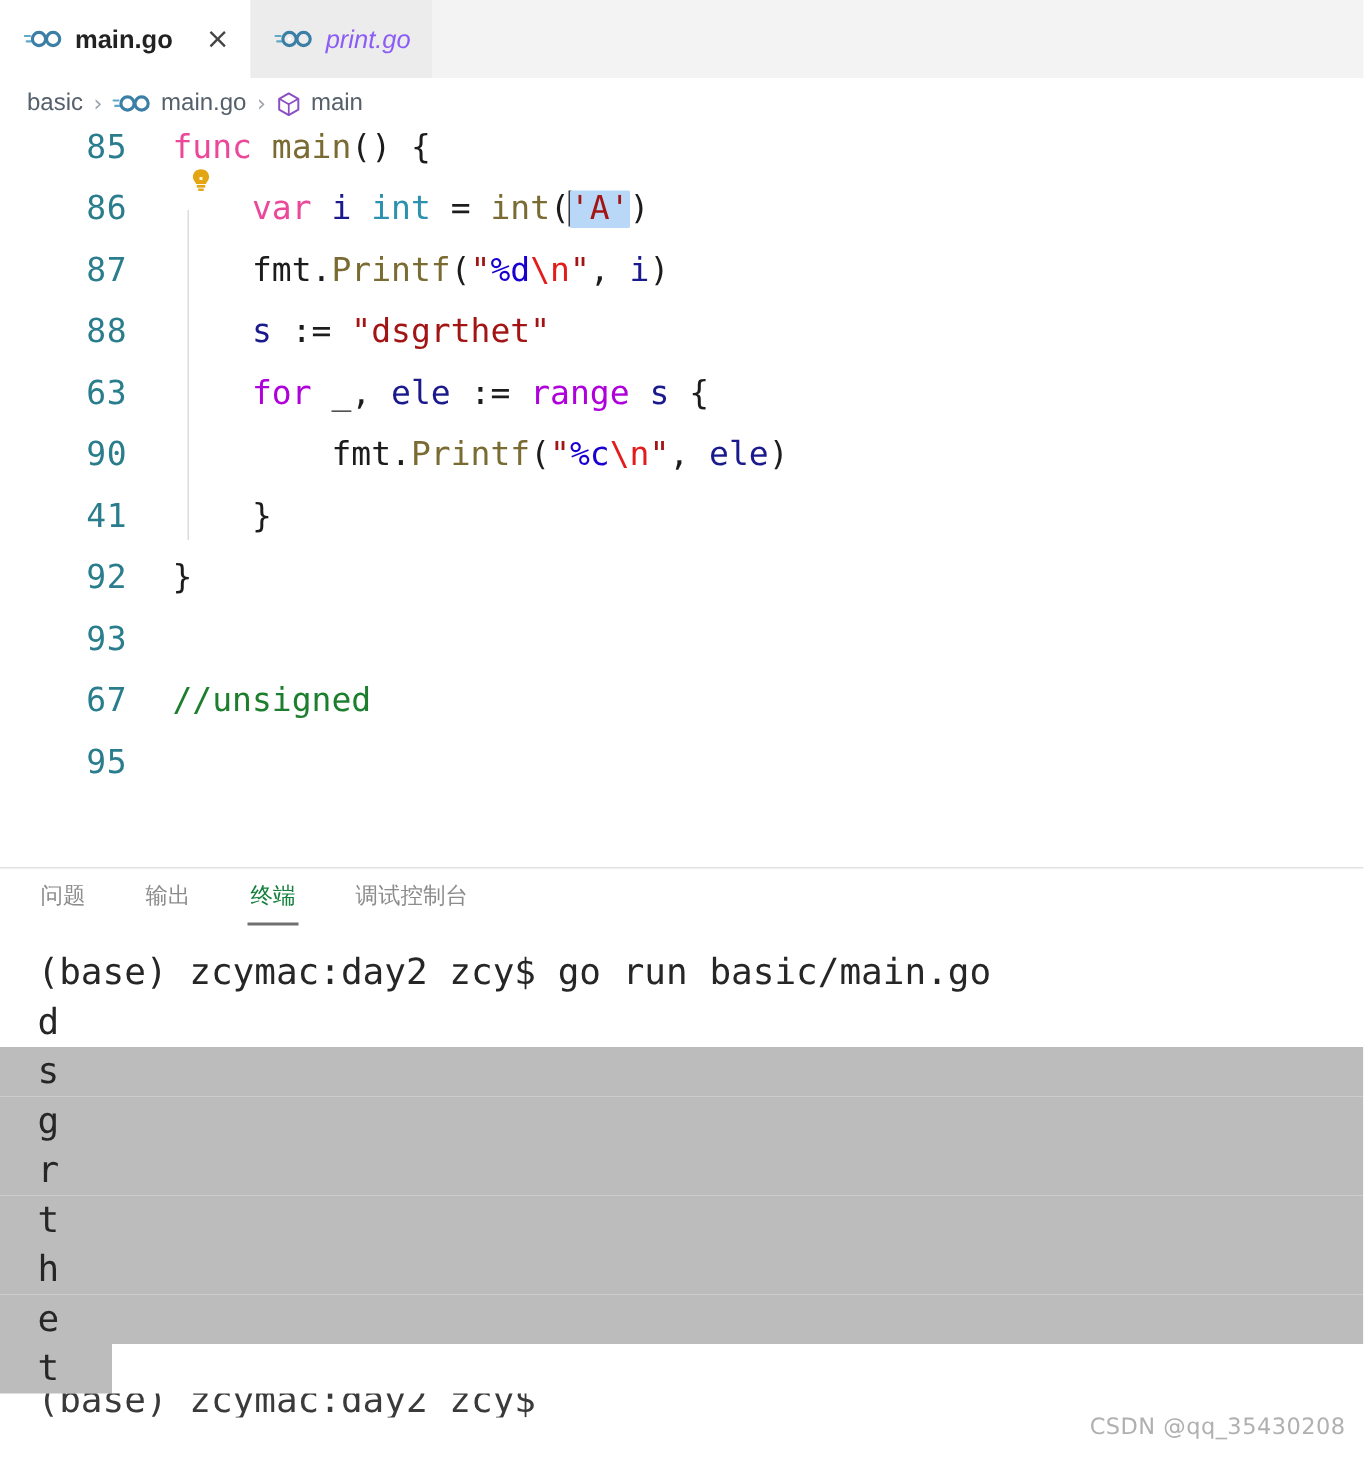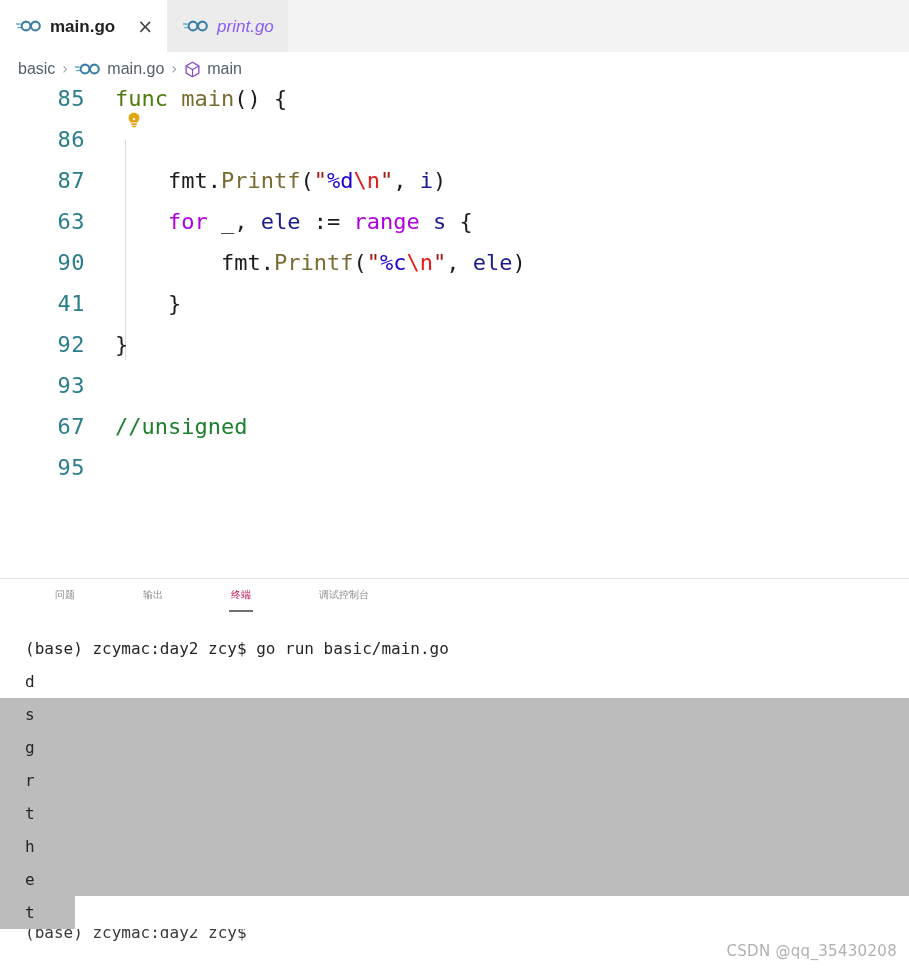--- a/index.html
+++ b/index.html
@@ -142,21 +142,21 @@
   
   .lightbulb {
     position: absolute;
     left: 126px;
     top: 26px;
     width: 16px;
     height: 19px;
   }
 
   
-  .kw      { color: #4d7c0f; }      
+  .kw      { color: #ec4899; }      
   .kw2     { color: #af00db; }      
   .fnname  { color: #7a6b32; }      
   .typ     { color: #2b91af; }      
   .str     { color: #a31515; }      
   .esc     { color: #e41b1b; }      
   .verb    { color: #1a00d0; }      
   .ident   { color: #1a1a8c; }      
   .punc    { color: #1c1c1c; }
   .cmt     { color: #1d7f2e; }      
 
@@ -189,28 +189,27 @@
     width: 909px;
     height: 42px;
     display: flex;
     align-items: flex-start;
     padding-left: 25px;
     gap: 36px;
     background: #ffffff;
   }
   .ptab {
     position: relative;
-    font-size: 10px;
+    font-size: 15px;
     color: #8c8c8c;
     padding: 3px 2px 10px 2px;
     white-space: nowrap;
     font-family: "DejaVu Sans", sans-serif;
-    margin-left: 28px;
-  }
-  .ptab.active { color: #be185d; }
+  }
+  .ptab.active { color: #15803d; }
   .ptab.active::after {
     content: "";
     position: absolute;
     left: 0; right: 0;
     bottom: 0;
     height: 2px;
     background: #707070;
   }
 
   
@@ -220,21 +219,21 @@
     width: 909px;
     height: 345px;
     background: #ffffff;
     overflow: hidden;
   }
   .term-line {
     height: 33px;
     line-height: 33px;
     padding-left: 25px;
     font-family: "DejaVu Sans Mono", monospace;
-    font-size: 16px;
+    font-size: 24px;
     color: #262626;
     white-space: pre;
   }
   .term-line.selected {
     background: #bcbcbc;
   }
   .term-line.selected-short {
     background: linear-gradient(to right,
       #bcbcbc 0px, #bcbcbc 75px,
       #ffffff 75px, #ffffff 100%);
@@ -331,22 +330,23 @@
     <div class="lightbulb">
       <svg viewBox="0 0 16 19" xmlns="http://www.w3.org/2000/svg">
         <path d="M8 0.8 C4.6 0.8 2.6 3.2 2.6 5.9 C2.6 8.0 4.0 9.3 4.8 10.6 L11.2 10.6 C12 9.3 13.4 8.0 13.4 5.9 C13.4 3.2 11.4 0.8 8 0.8 Z" fill="#e3a513"></path>
         <rect x="5.2" y="11.3" width="5.6" height="1.8" fill="#e3a513"></rect>
         <rect x="6.2" y="13.7" width="3.6" height="1.6" fill="#e3a513"></rect>
         <rect x="7" y="6" width="2" height="2" fill="#fff8dd"></rect>
       </svg>
     </div>
     <div id="code-lines">
         <div class="code-row"><span class="lineno">85</span><span class="codetext"><span class="kw">func </span><span class="fnname">main</span><span class="punc">() {</span></span></div>
-        <div class="code-row"><span class="lineno">86</span></div>
+        <div class="code-row"><span class="lineno">86</span><span class="codetext"><span class="punc">    </span><span class="kw">var </span><span class="ident">i </span><span class="typ">int</span><span class="punc"> = </span><span class="fnname">int</span><span class="punc">(</span><span class="caret"></span><span class="str sel">'A'</span><span class="punc">)</span></span></div>
         <div class="code-row"><span class="lineno">87</span><span class="codetext"><span class="punc">    </span><span class="punc">fmt</span><span class="punc">.</span><span class="fnname">Printf</span><span class="punc">(</span><span class="str">"</span><span class="verb">%d</span><span class="esc">\n</span><span class="str">"</span><span class="punc">, </span><span class="ident">i</span><span class="punc">)</span></span></div>
+        <div class="code-row"><span class="lineno">88</span><span class="codetext"><span class="punc">    </span><span class="ident">s</span><span class="punc"> := </span><span class="str">"dsgrthet"</span></span></div>
         <div class="code-row"><span class="lineno">63</span><span class="codetext"><span class="punc">    </span><span class="kw2">for</span><span class="punc"> _, </span><span class="ident">ele</span><span class="punc"> := </span><span class="kw2">range</span><span class="punc"> </span><span class="ident">s</span><span class="punc"> {</span></span></div>
         <div class="code-row"><span class="lineno">90</span><span class="codetext"><span class="punc">        </span><span class="punc">fmt</span><span class="punc">.</span><span class="fnname">Printf</span><span class="punc">(</span><span class="str">"</span><span class="verb">%c</span><span class="esc">\n</span><span class="str">"</span><span class="punc">, </span><span class="ident">ele</span><span class="punc">)</span></span></div>
         <div class="code-row"><span class="lineno">41</span><span class="codetext"><span class="punc">    }</span></span></div>
         <div class="code-row"><span class="lineno">92</span><span class="codetext"><span class="punc">}</span></span></div>
         <div class="code-row"><span class="lineno">93</span><span class="codetext"><span class="punc"></span></span></div>
         <div class="code-row"><span class="lineno">67</span><span class="codetext"><span class="cmt">//unsigned</span></span></div>
         <div class="code-row"><span class="lineno">95</span><span class="codetext"><span class="punc"></span></span></div>
       </div>
   </div>
 

